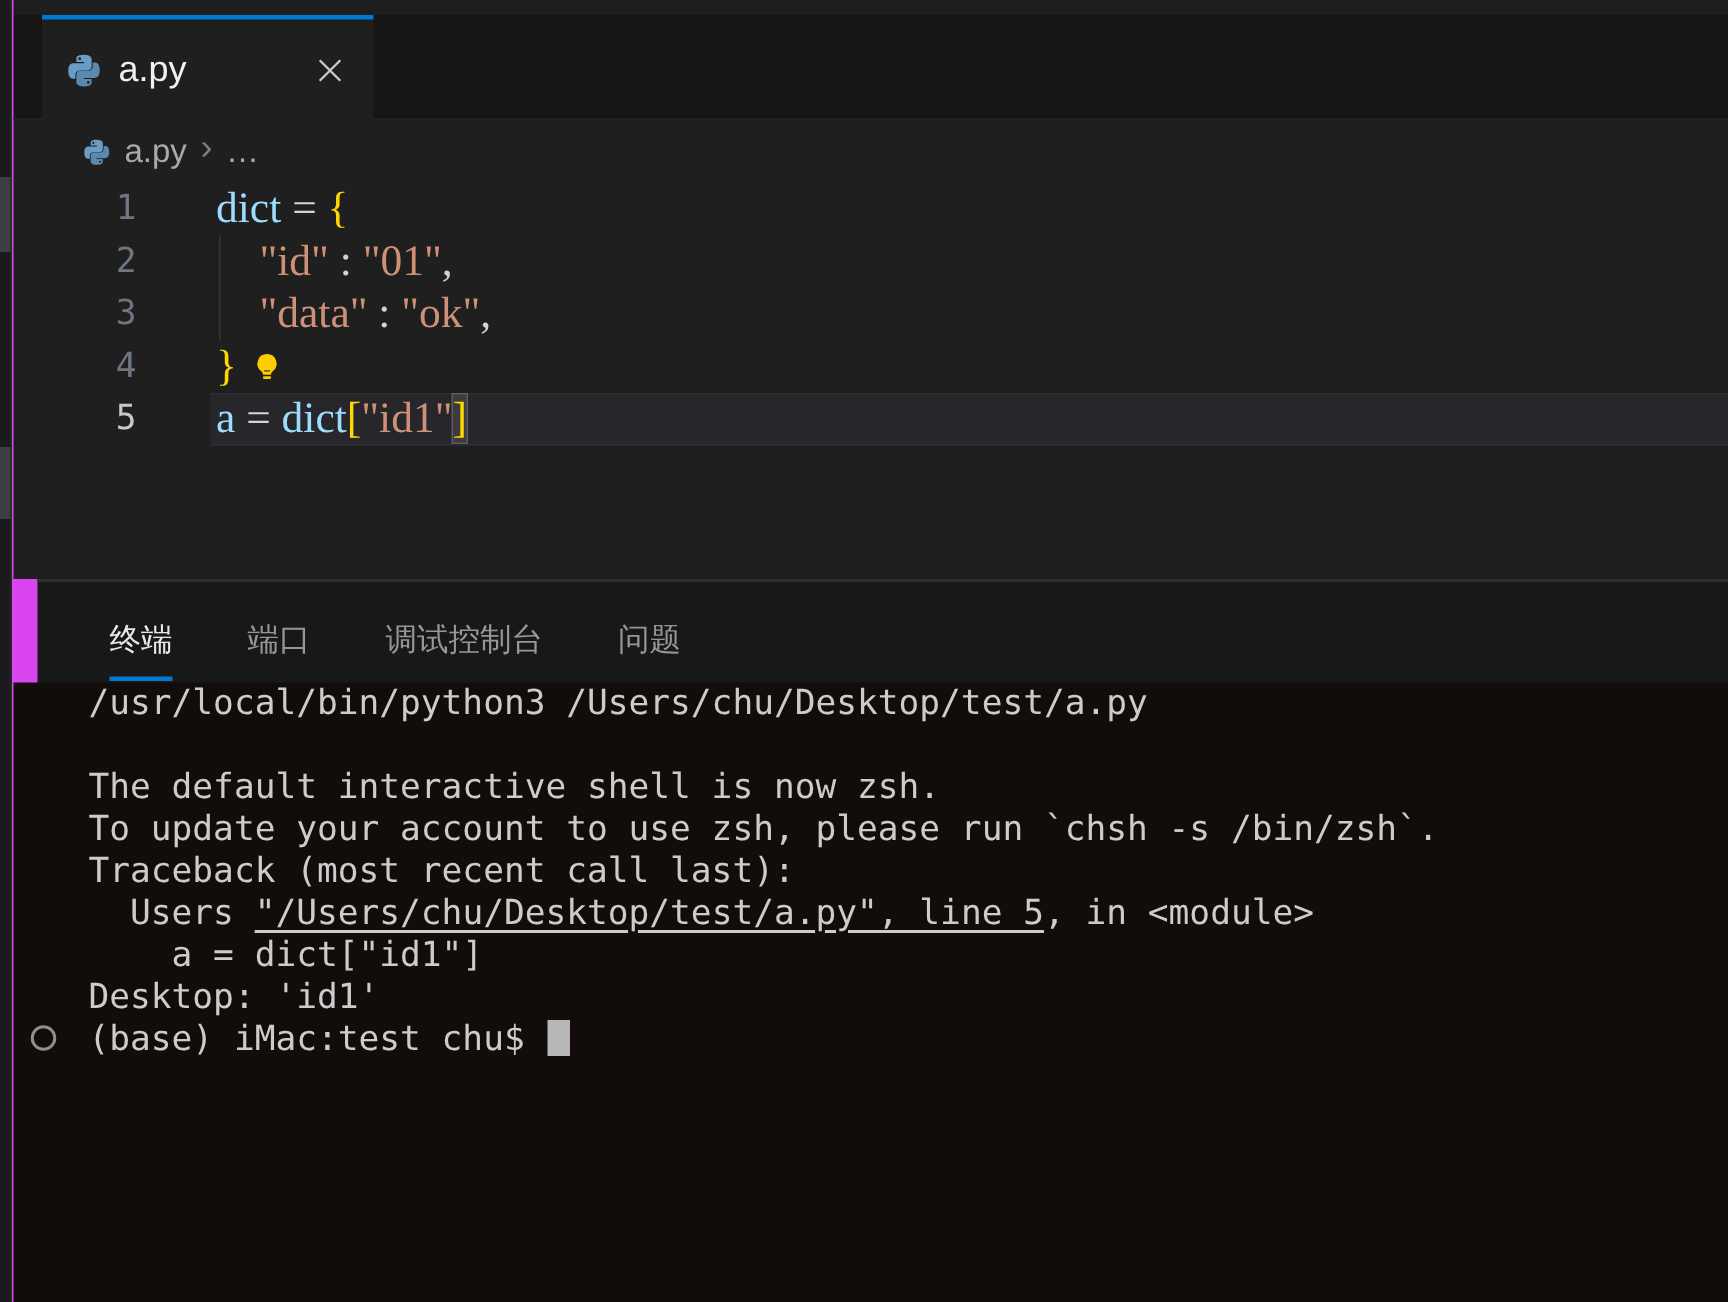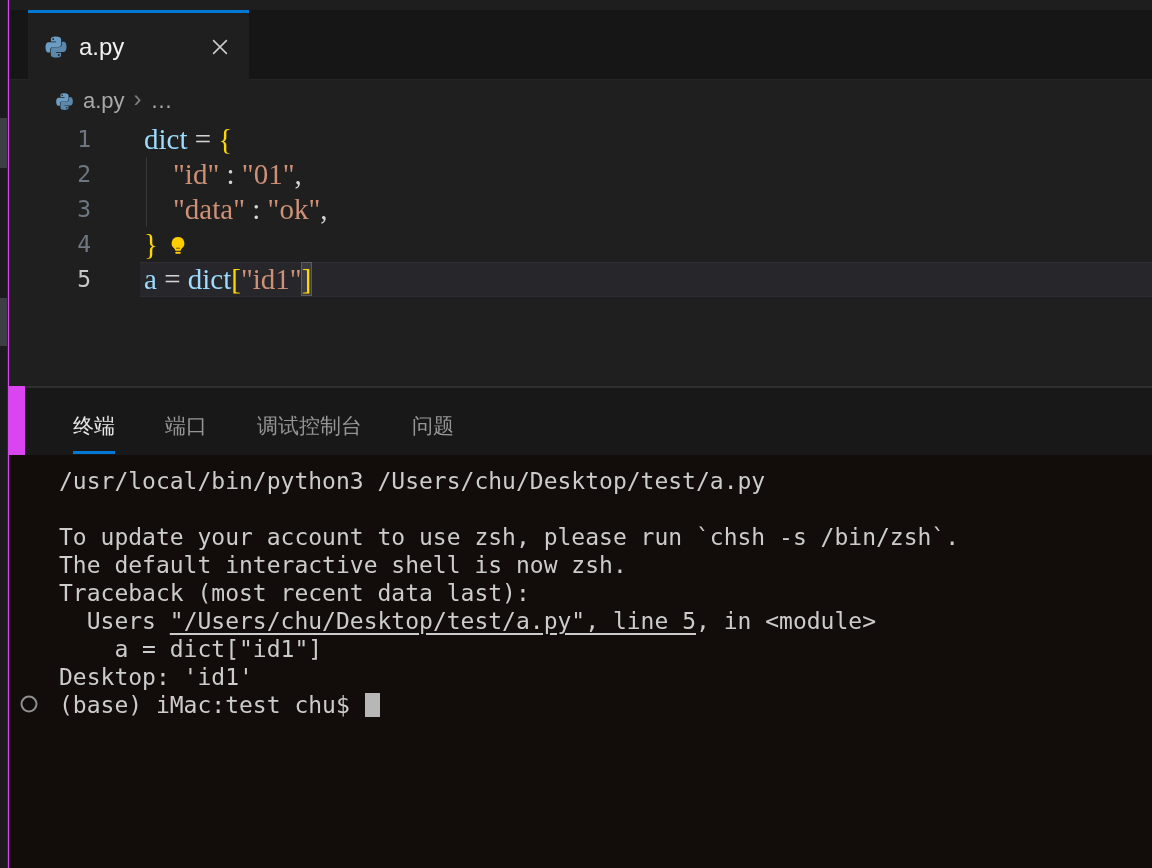--- a/index.html
+++ b/index.html
@@ -51,21 +51,21 @@
               border-top:2px solid #2f2f2f;box-sizing:border-box;display:flex;gap:50px;
               padding-left:48px;align-items:center;margin-left:16px;}
   .p-tab{position:relative;font-size:21px;color:#969696;height:100%;display:flex;
          align-items:center;}
   .p-tab.active{color:#e7e7e7;}
   .p-tab.active::after{content:"";position:absolute;left:0;right:0;bottom:10px;height:3px;
                        background:#0078d4;}
 
   
   .terminal{position:absolute;left:9px;right:0;top:455px;height:413px;background:#120d0a;
-            padding-top:12px;box-sizing:border-box;}
+            padding-top:0;box-sizing:border-box;}
   .t-line{position:relative;height:28px;line-height:28px;white-space:pre;padding-left:50px;
           color:#cccccc;font-family:"DejaVu Sans Mono",monospace;font-size:23px;}
   .t-gutter{position:absolute;left:10px;top:3px;width:22px;height:22px;}
   .t-link{text-decoration:underline;text-underline-offset:4px;}
   .t-cursor{display:inline-block;width:15px;height:24px;background:#b7b7b7;
             vertical-align:-4px;margin-left:1px;}
   svg{display:block;}
 </style>
 </head>
 <body>
@@ -142,23 +142,23 @@
   <div class="panel-tabs" id="panel-tabs">
       <div class="p-tab active">终端</div>
       <div class="p-tab">端口</div>
       <div class="p-tab">调试控制台</div>
       <div class="p-tab">问题</div>
     </div>
 
   <div class="terminal" id="terminal">
       <div class="t-line"><span>/usr/local/bin/python3 /Users/chu/Desktop/test/a.py</span></div>
       <div class="t-line"><span></span></div>
+      <div class="t-line"><span>The default interactive shell is now zsh.</span></div>
       <div class="t-line"><span>To update your account to use zsh, please run `chsh -s /bin/zsh`.</span></div>
-      <div class="t-line"><span>The default interactive shell is now zsh.</span></div>
-      <div class="t-line"><span>Traceback (most recent data last):</span></div>
+      <div class="t-line"><span>Traceback (most recent call last):</span></div>
       <div class="t-line"><span>  Users </span><span class="t-link">"/Users/chu/Desktop/test/a.py", line 5</span><span>, in &lt;module&gt;</span></div>
       <div class="t-line"><span>    a = dict["id1"]</span></div>
       <div class="t-line"><span>Desktop: 'id1'</span></div>
       <div class="t-line"><span class="t-gutter"><svg width="20" height="20" viewBox="0 0 16 16">
     <circle cx="8" cy="8" r="6" fill="none" stroke="#8f8f8f" stroke-width="1.6"></circle>
   </svg></span><span>(base) iMac:test chu$ </span><span class="t-cursor"></span></div>
     </div>
 </div>
 
 </body></html>

